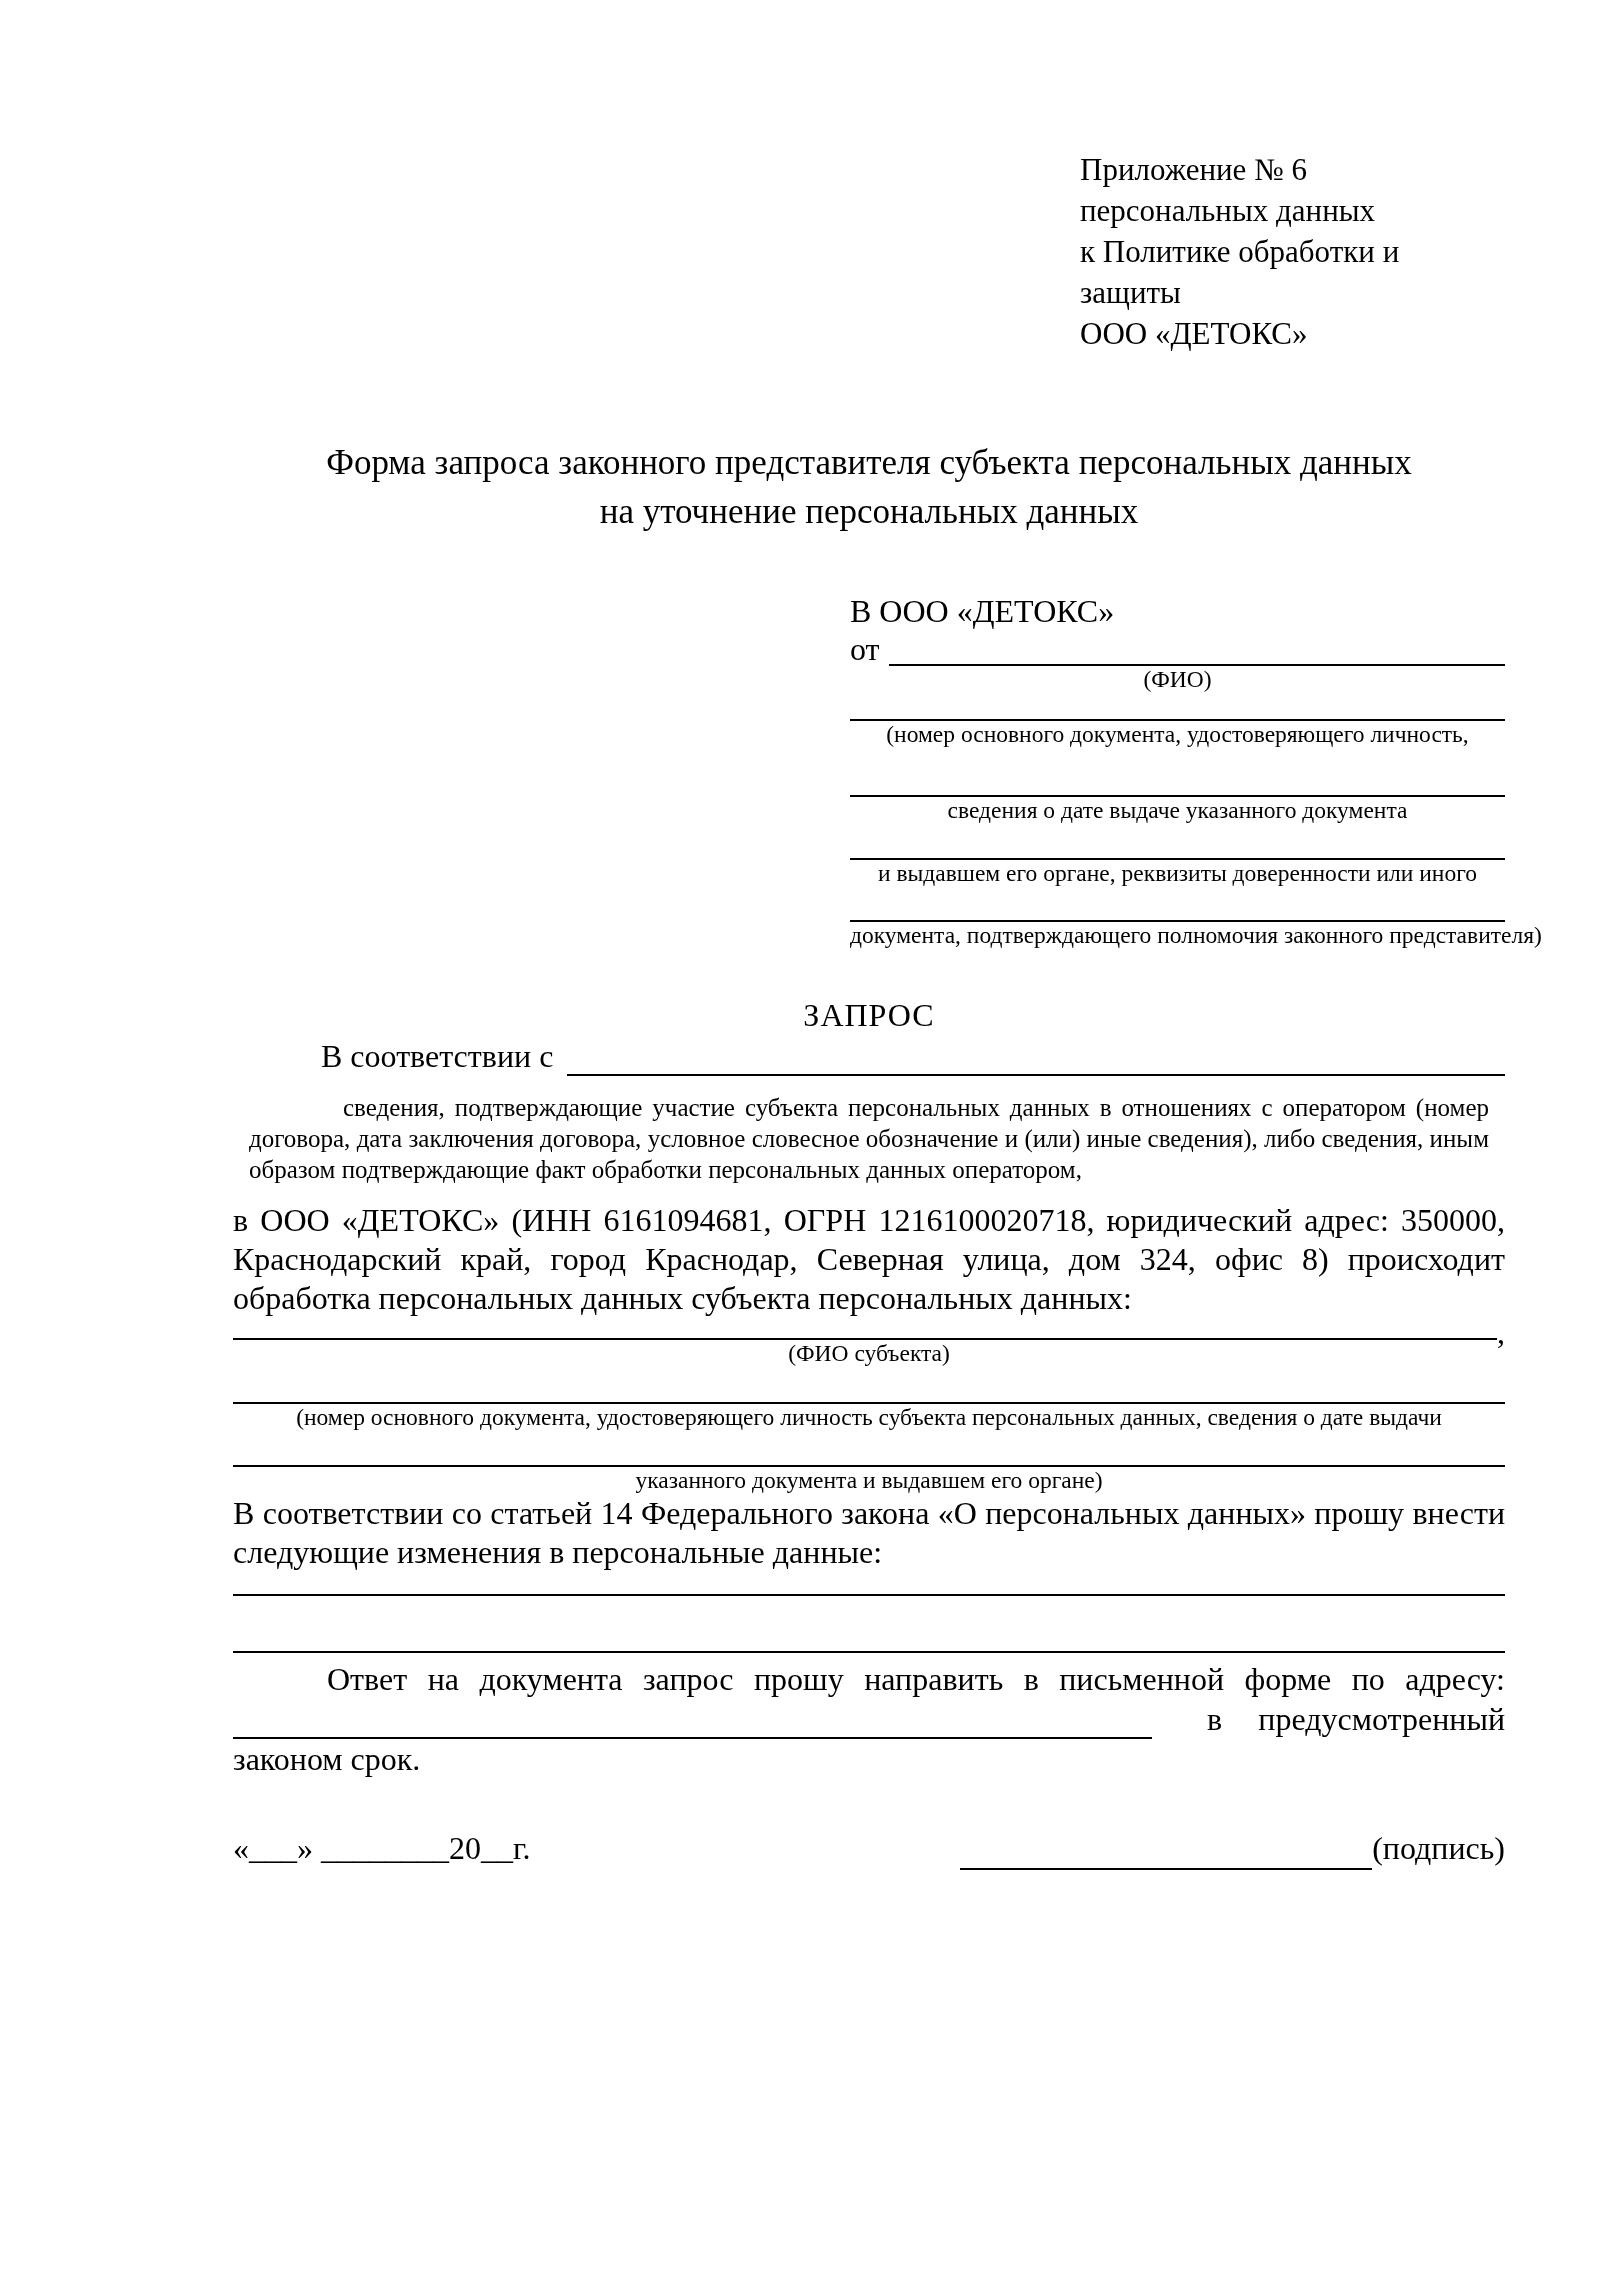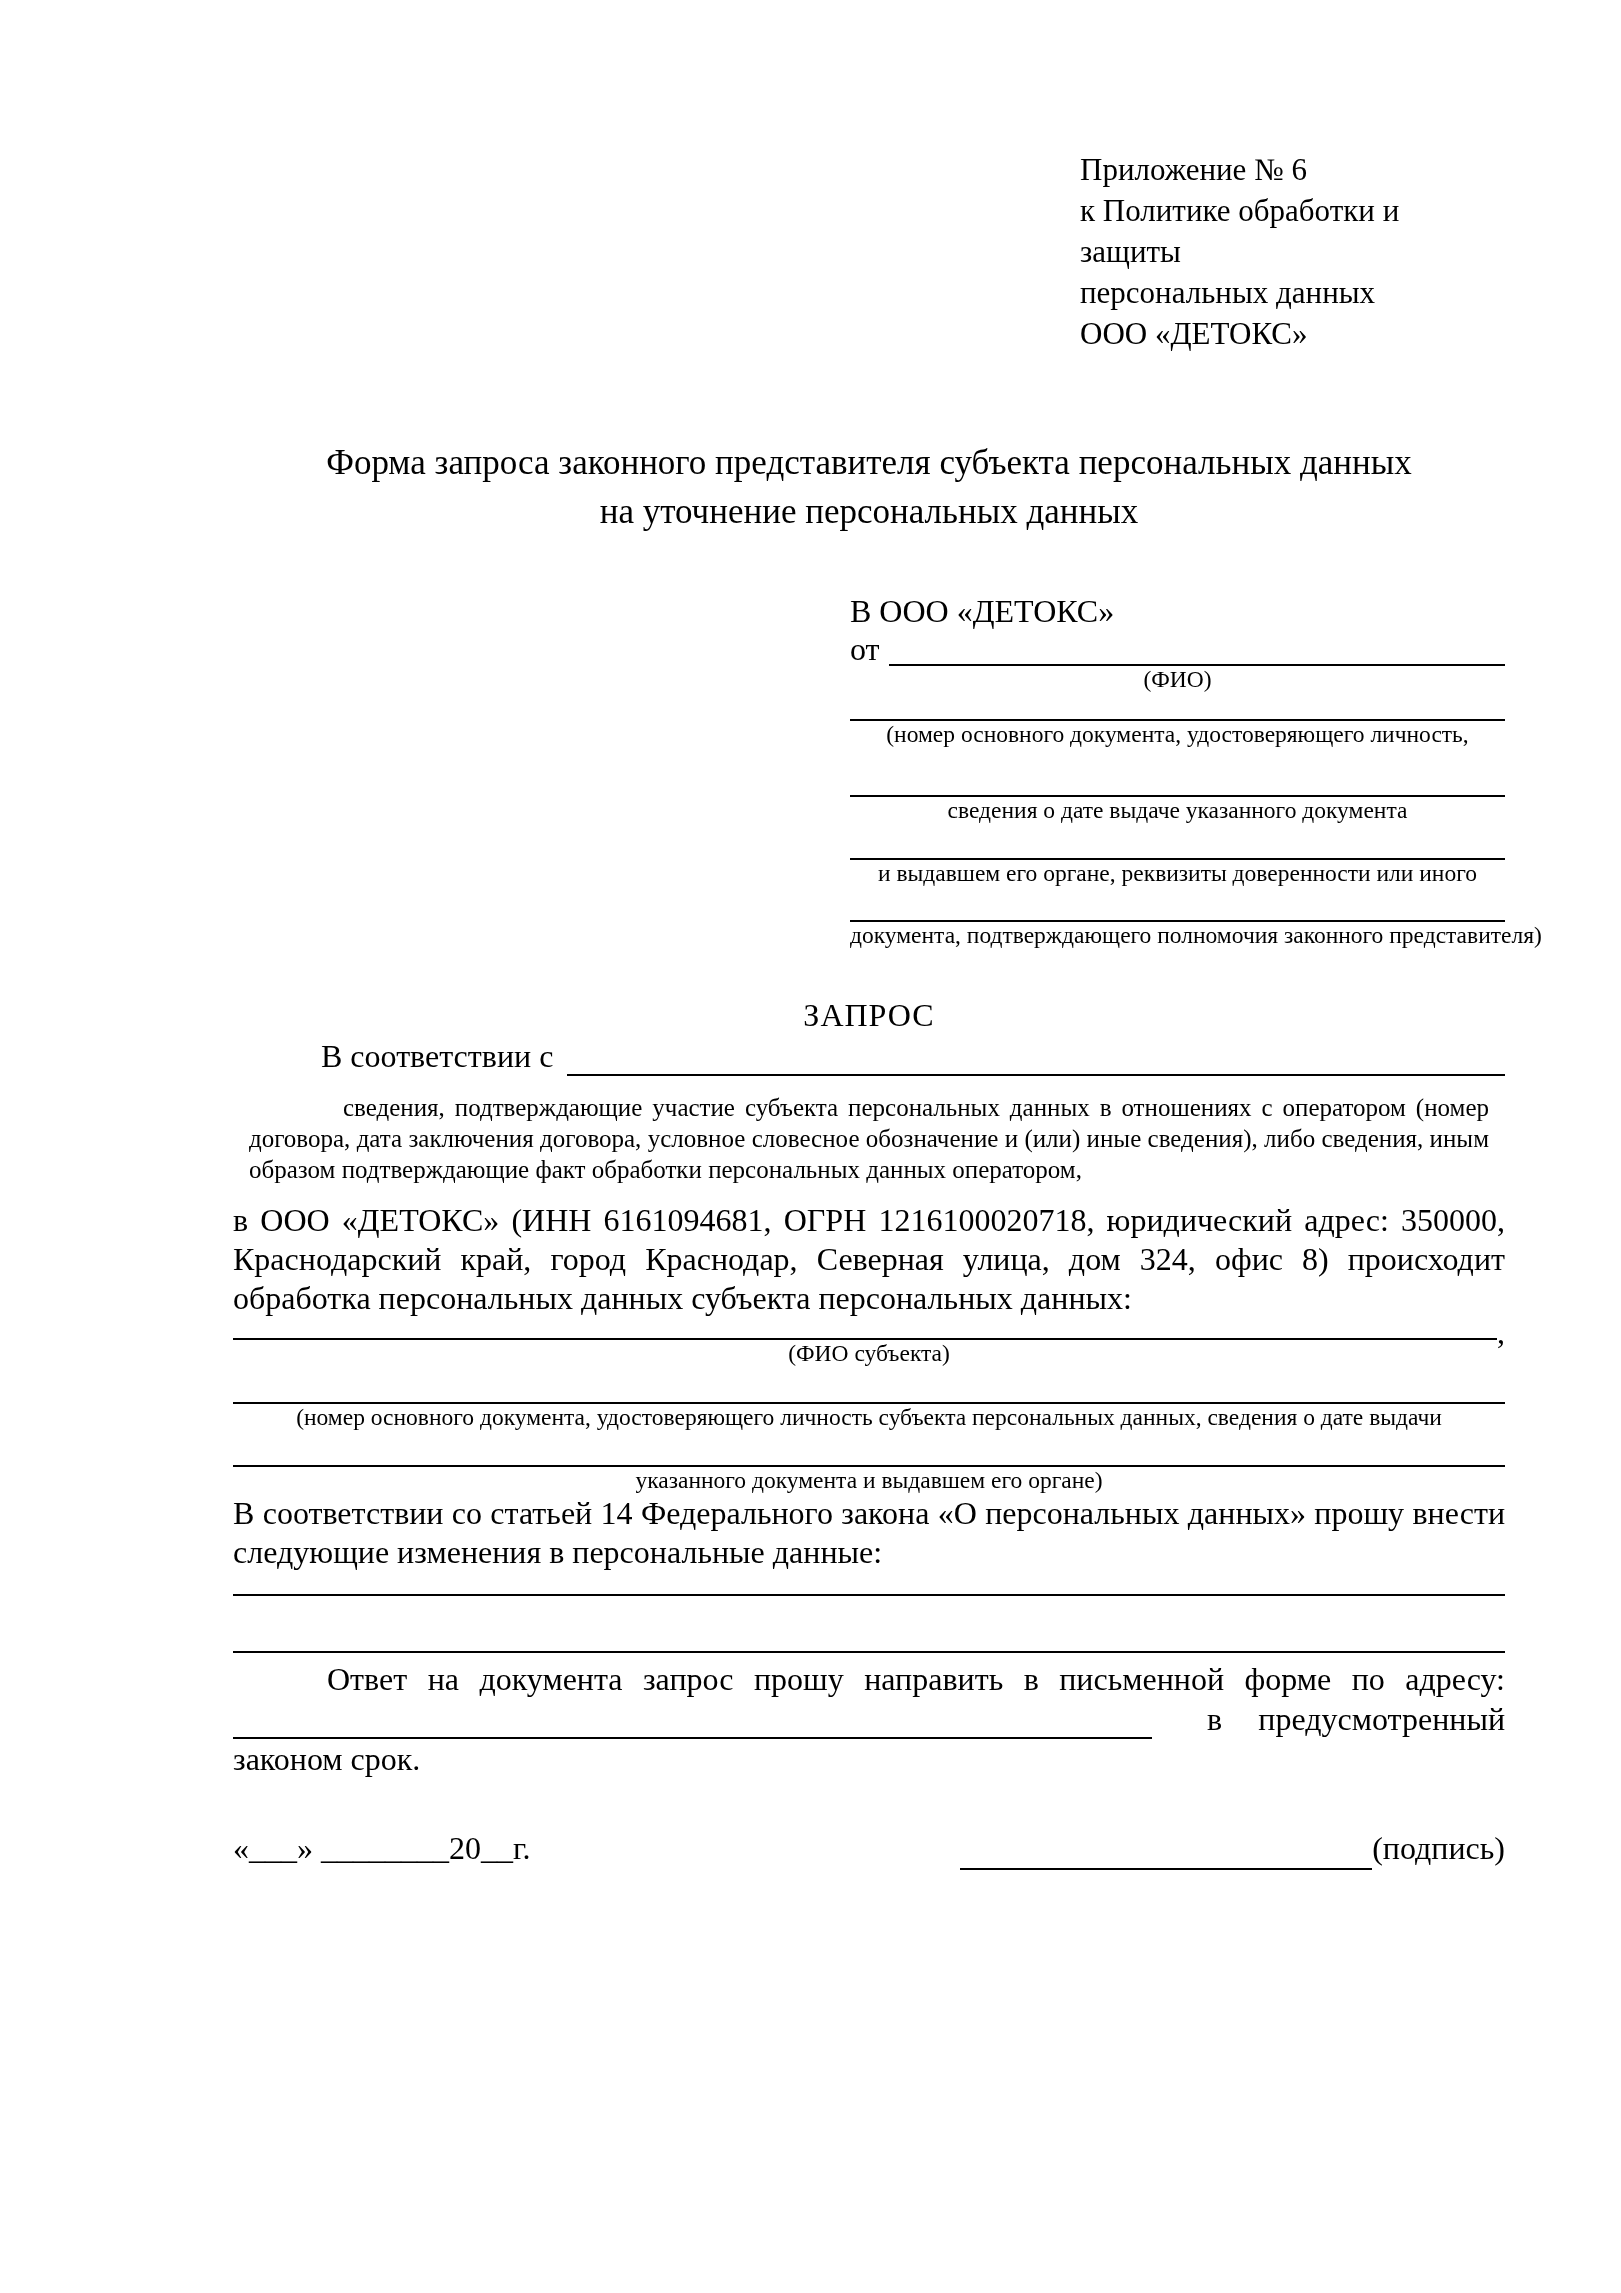--- a/index.html
+++ b/index.html
@@ -152,22 +152,22 @@
   .footer-row .sig-caption { line-height: 43px; }
 </style>
 </head>
 <body>
 
 <div class="page">
   <div class="content">
 
     <div class="header-block">
       <div>Приложение № 6</div>
+      <div>персональных данных</div>
       <div>к Политике обработки и защиты</div>
-      <div>персональных данных</div>
       <div>ООО «ДЕТОКС»</div>
     </div>
 
     <div class="doc-title">
       <div>Форма запроса законного представителя субъекта персональных данных</div>
       <div>на уточнение персональных данных</div>
     </div>
 
     <div class="addressee">
       <div class="to-line">В ООО «ДЕТОКС»</div>

